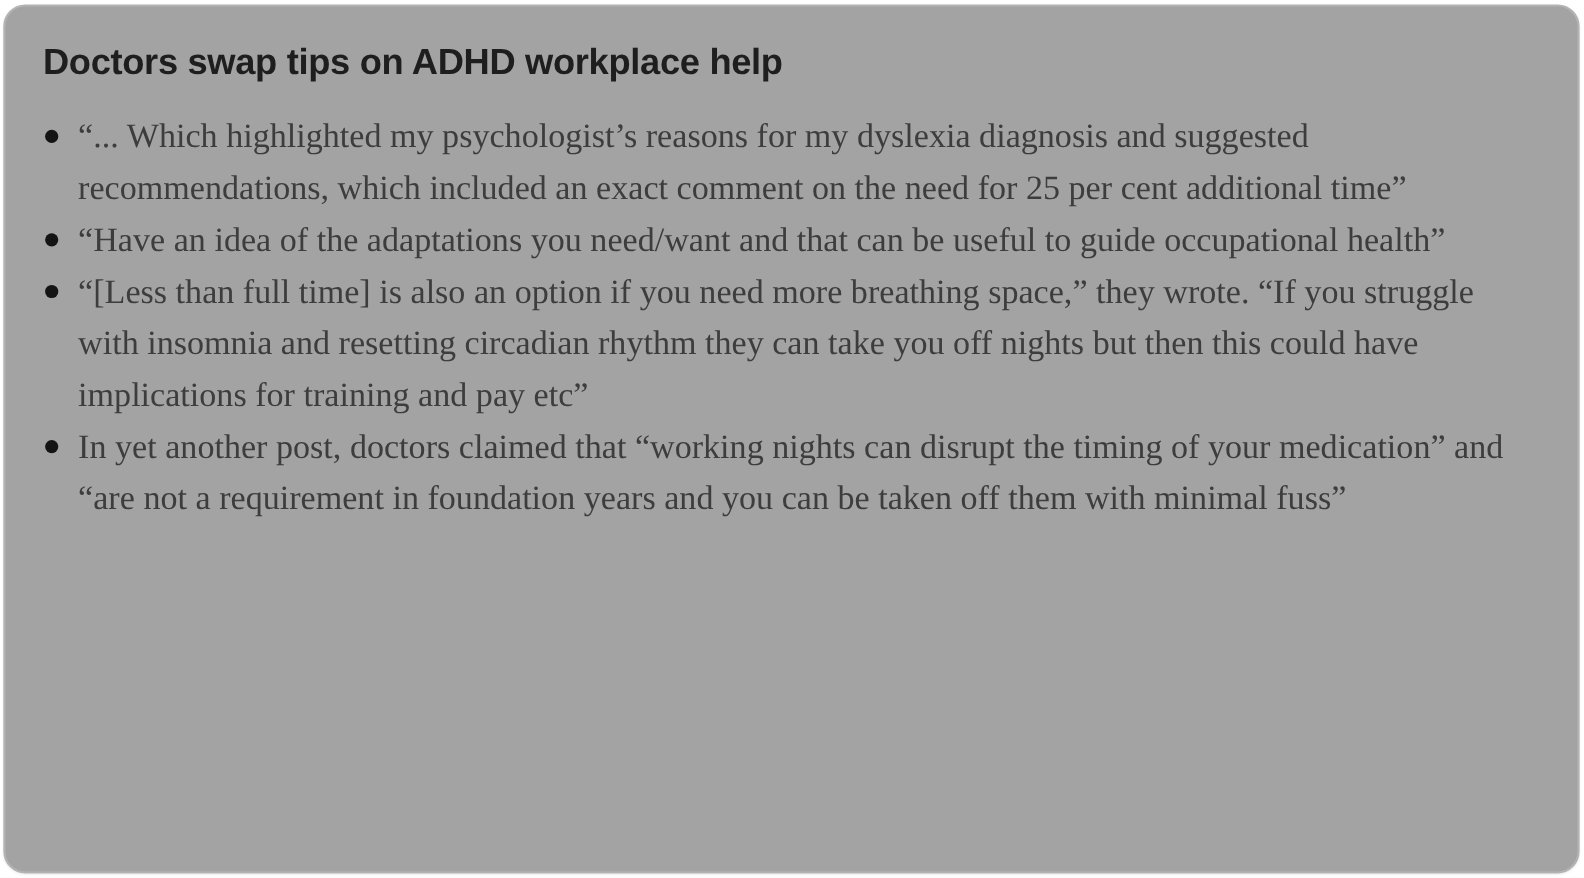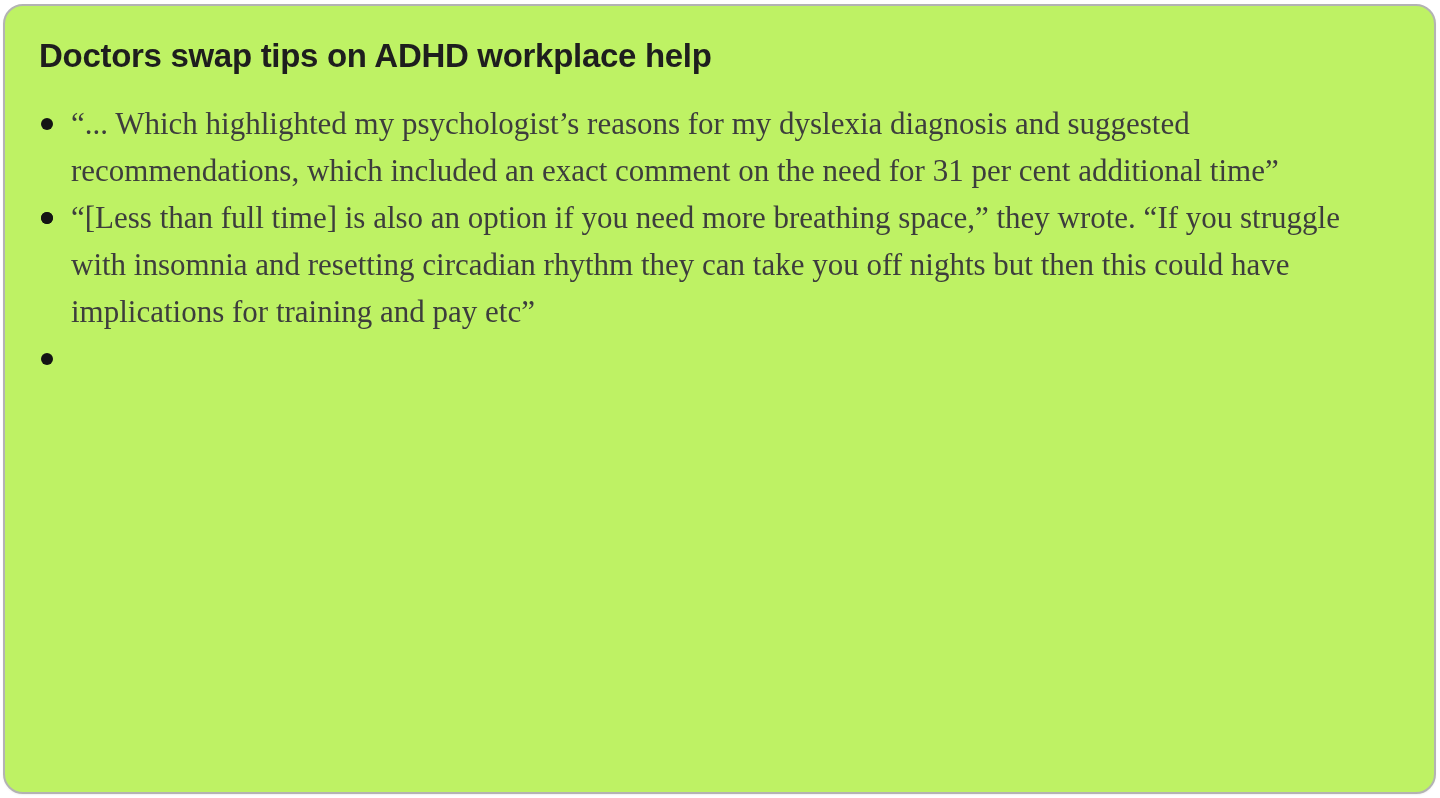--- a/index.html
+++ b/index.html
@@ -10,21 +10,21 @@
     background: #ffffff;
     font-family: "Liberation Sans", sans-serif;
     overflow: hidden;
   }
   .card {
     position: absolute;
     left: 3px;
     top: 4px;
     right: 4px;
     bottom: 4px;
-    background: #bef264;
+    background: #a3a3a3;
     border: 2px solid #b3b3b3;
     border-radius: 20px;
     box-sizing: border-box;
     padding: 28px 34px 24px 34px;
     box-shadow: 0 1px 2px rgba(0,0,0,0.06);
   }
   .card-title {
     margin: 0;
     font-family: "Liberation Sans", sans-serif;
     font-weight: 700;
@@ -59,26 +59,28 @@
 </style>
 </head>
 <body>
 
 <div class="card">
   <h1 class="card-title">Doctors swap tips on ADHD workplace help</h1>
 
   <ul class="quote-list">
     <li class="quote-item">
       <span class="bullet-dot"></span>
-      <span>“... Which highlighted my psychologist’s reasons for my dyslexia diagnosis and suggested recommendations, which included an exact comment on the need for 31 per cent additional time”</span>
+      <span>“... Which highlighted my psychologist’s reasons for my dyslexia diagnosis and suggested recommendations, which included an exact comment on the need for 25 per cent additional time”</span>
     </li>
     <li class="quote-item">
       <span class="bullet-dot"></span>
+      <span>“Have an idea of the adaptations you need/want and that can be useful to guide occupational health”</span>
     </li>
     <li class="quote-item">
       <span class="bullet-dot"></span>
       <span>“[Less than full time] is also an option if you need more breathing space,” they wrote. “If you struggle with insomnia and resetting circadian rhythm they can take you off nights but then this could have implications for training and pay etc”</span>
     </li>
     <li class="quote-item">
       <span class="bullet-dot"></span>
+      <span>In yet another post, doctors claimed that “working nights can disrupt the timing of your medication” and “are not a requirement in foundation years and you can be taken off them with minimal fuss”</span>
     </li>
   </ul>
 </div>
 
 </body></html>

